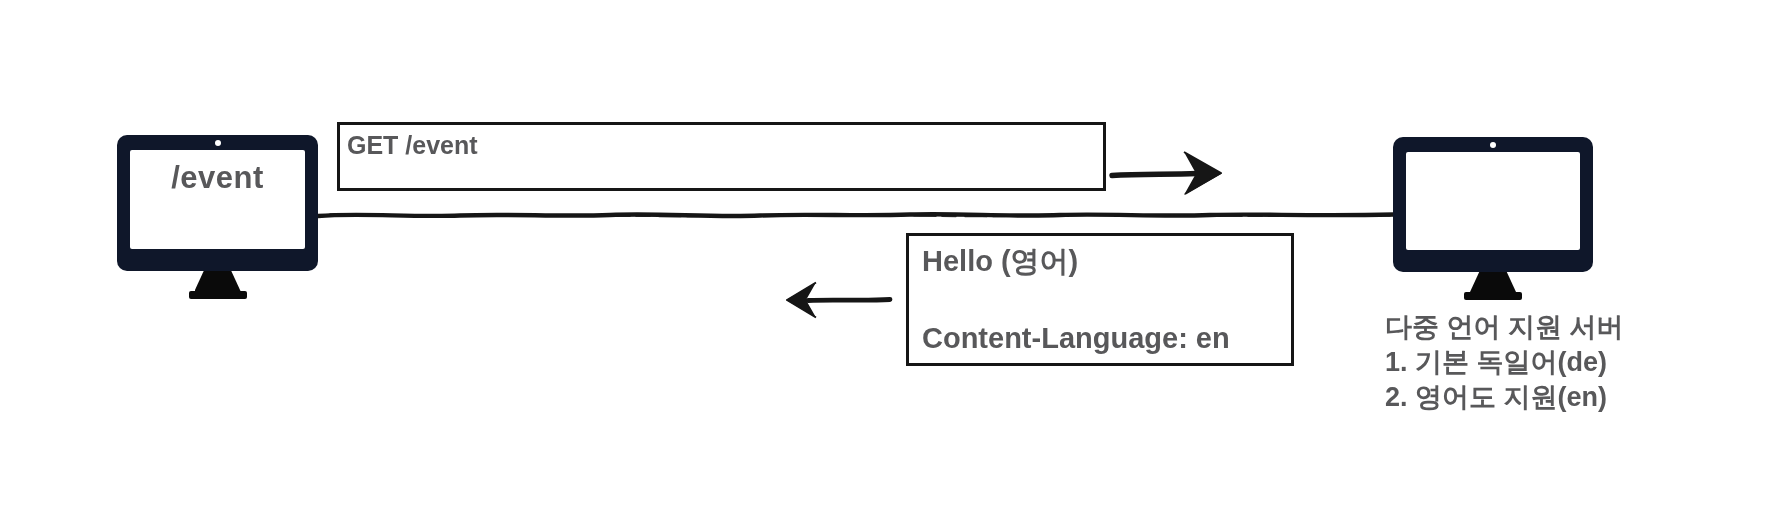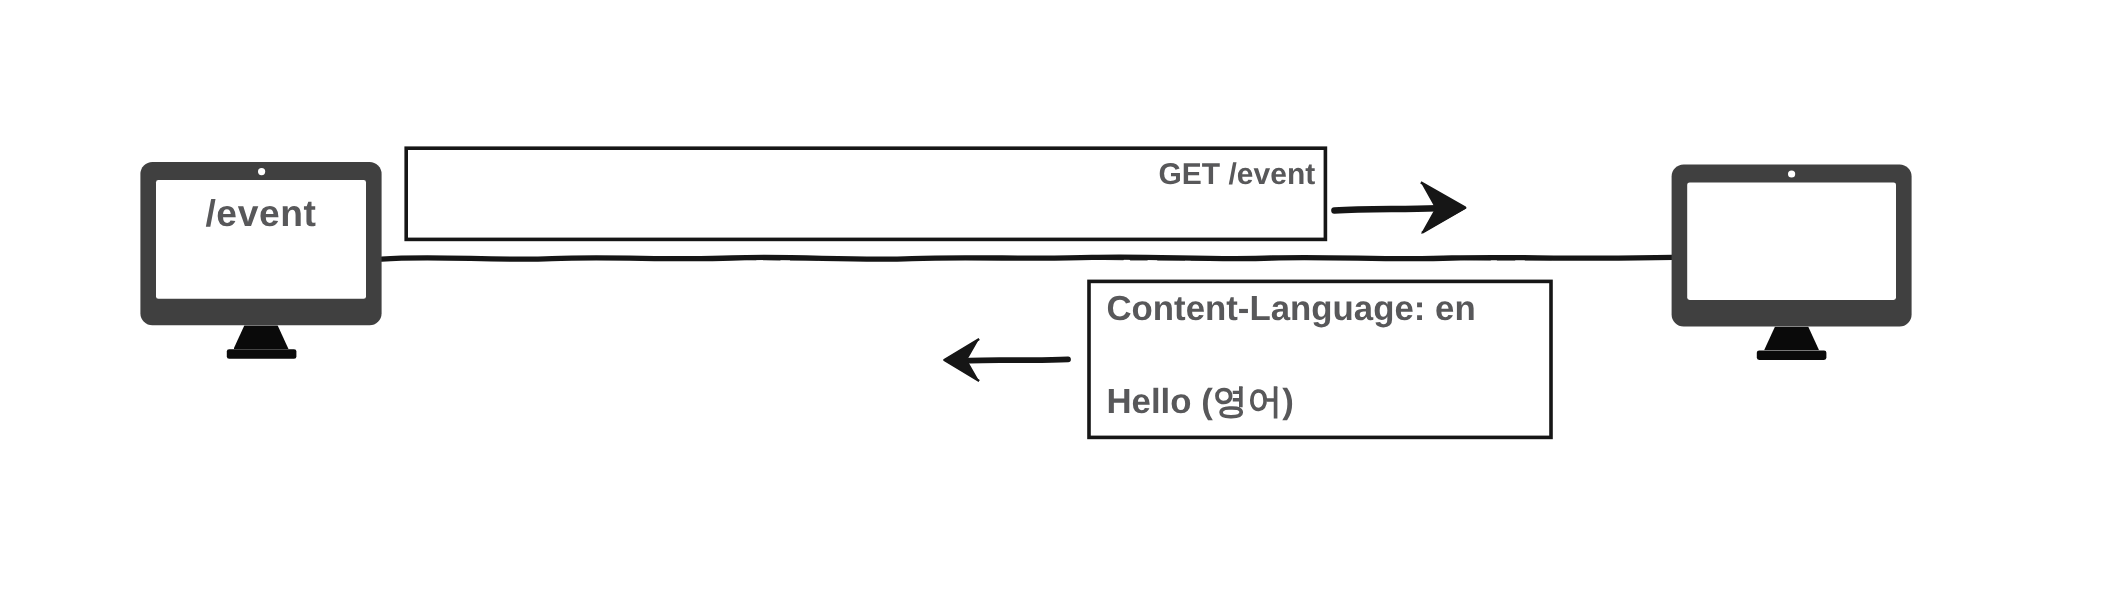--- a/index.html
+++ b/index.html
@@ -15,21 +15,21 @@
     background: #ffffff;
     overflow: hidden;
   }
 
   
   .monitor { position: absolute; }
   .monitor .frame {
     position: relative;
     width: 201px;
     height: 136px;
-    background: #404040;
+    background: #0f172a;
     border-radius: 10px;
   }
   .monitor .screen {
     position: absolute;
     left: 13px; right: 13px; top: 15px; bottom: 22px;
     background: #ffffff;
     border-radius: 2px;
     display: flex;
     justify-content: center;
   }
@@ -73,26 +73,25 @@
 
   
   .msg-box {
     position: absolute;
     background: #ffffff;
     border: 3px solid #161616;
     color: #58585a;
   }
   .request-box {
     left: 337px; top: 122px;
-    width: 769px; height: 79px;
+    width: 769px; height: 69px;
     padding: 3px 7px 0 7px;
     font-size: 25px;
     line-height: 34px;
     white-space: nowrap;
-    text-align: right;
   }
   .response-box {
     left: 906px; top: 233px;
     width: 388px; height: 133px;
     padding: 6px 13px 8px 13px;
     font-size: 29px;
     display: flex;
     flex-direction: column;
     justify-content: space-between;
     white-space: nowrap;
@@ -145,27 +144,32 @@
     <div class="neck"></div>
     <div class="base"></div>
   </div>
 
 
   <div class="msg-box request-box">
     <div>GET /event</div>
   </div>
 
   <div class="msg-box response-box">
+    <div>Hello (영어)</div>
     <div>Content-Language: en</div>
-    <div>Hello (영어)</div>
   </div>
 
   <div class="monitor" style="left:1393px; top:137px;">
     <div class="frame" style="width:200px; height:135px;">
       <span class="camera"></span>
       <div class="screen"></div>
     </div>
     <div class="neck"></div>
     <div class="base"></div>
   </div>
 
+  <div class="caption caption-server">
+    <div>다중 언어 지원 서버</div>
+    <div>1. 기본 독일어(de)</div>
+    <div>2. 영어도 지원(en)</div>
+  </div>
 
 </div>
 
 </body></html>

